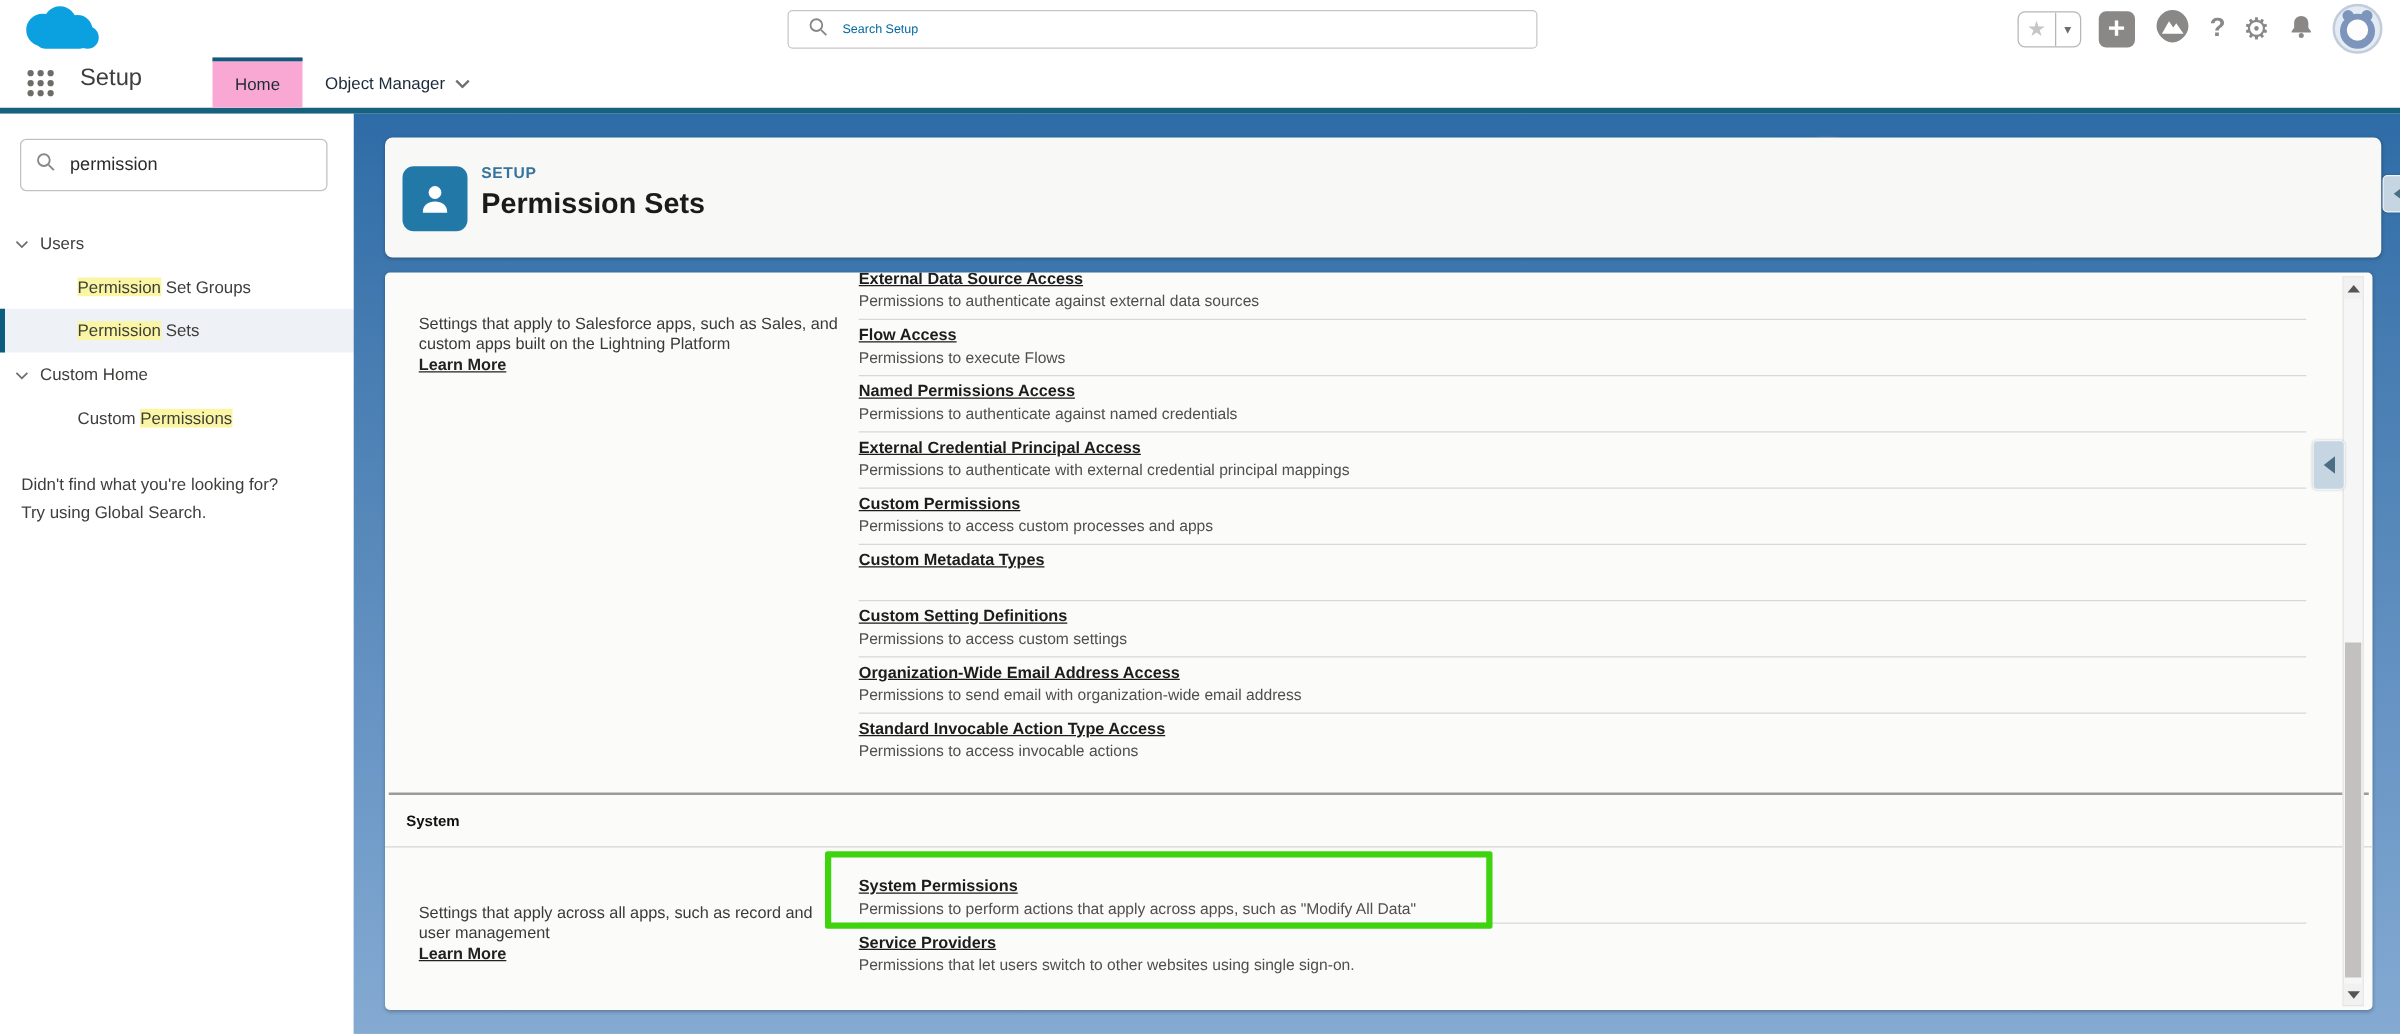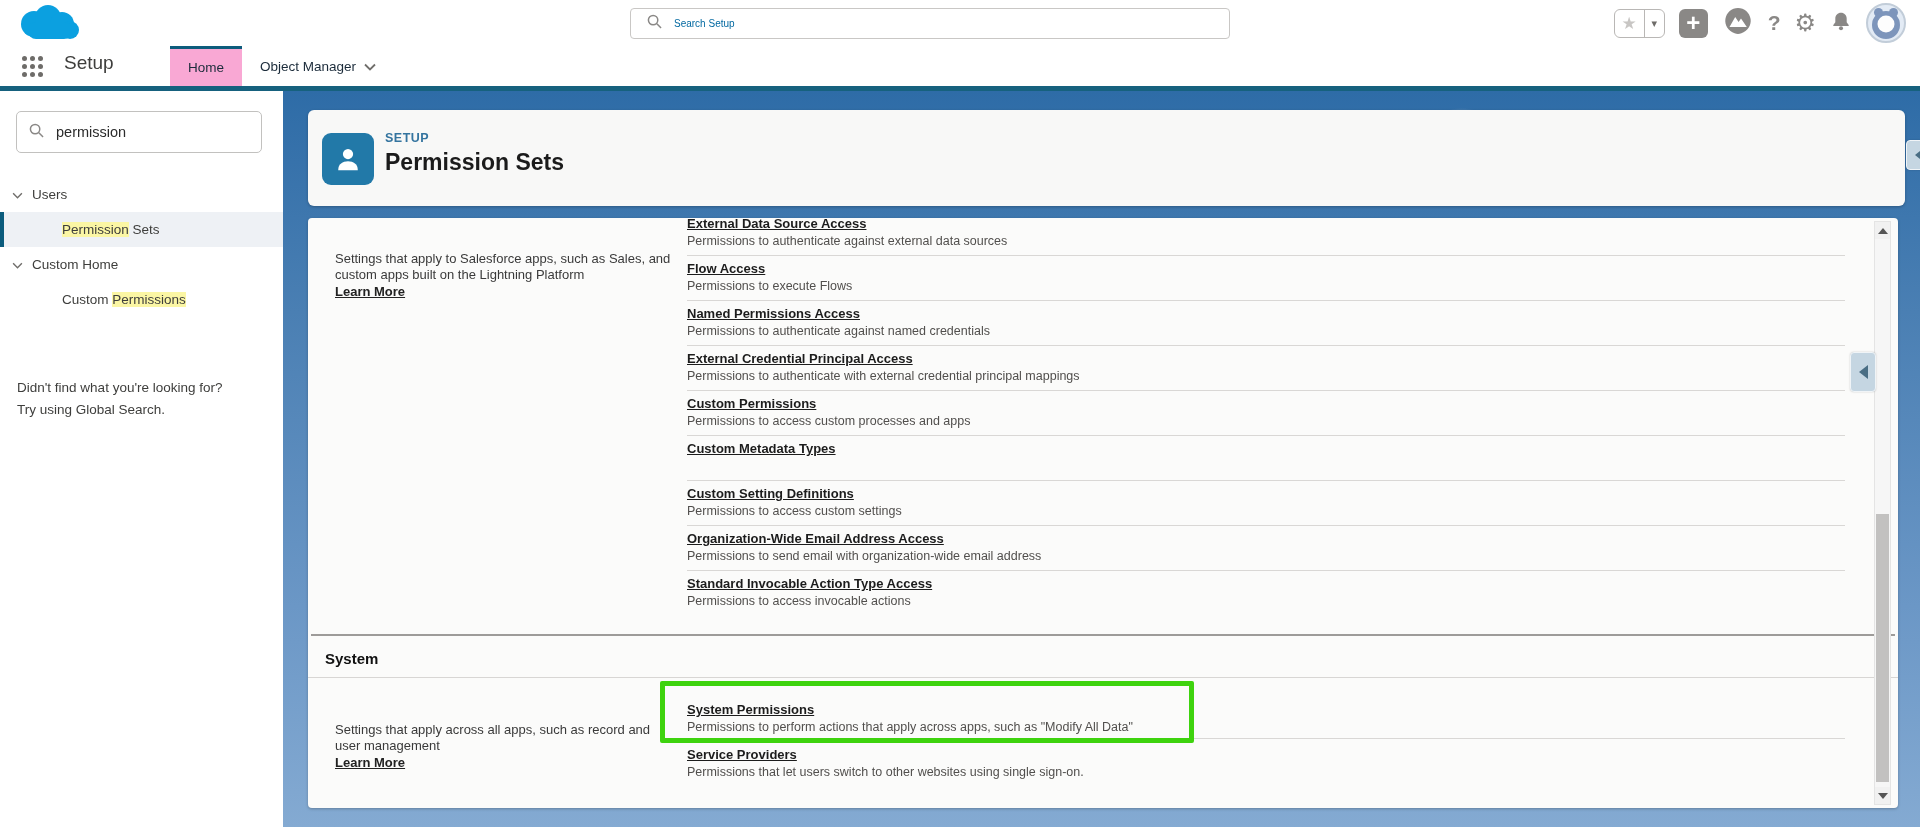--- a/index.html
+++ b/index.html
@@ -93,21 +93,21 @@
   #perm-list-2 { top:476px; }
   .perm-row { height:45px; padding-top:3px; border-bottom:1px solid #d9d7d5; }
   .perm-row:last-child { border-bottom:none; }
   #perm-list-2 .perm-row { padding-top:6px; }
   .perm-title { font-size:13px; font-weight:bold; color:#1c1c1c; text-decoration:underline; line-height:15px; cursor:pointer; display:inline-block; }
   .perm-desc { font-size:12.5px; color:#514f4d; line-height:14px; margin-top:2px; }
 
   .section-divider { position:absolute; left:3px; top:416px; width:1584px; height:2px; background:#9d9b99; }
   .system-header { position:absolute; left:0; top:418px; width:1590px; height:42px;
     border-bottom:1px solid #d8d6d4; }
-  .system-header span { position:absolute; left:17px; top:14px; font-size:15px; font-weight:bold; color:#111; }
+  .system-header span { position:absolute; left:17px; top:14px; font-size:12px; font-weight:bold; color:#111; }
 
   .green-box { position:absolute; left:352px; top:463px; width:534px; height:62px;
     border:5px solid #3ed30e; border-radius:2px; pointer-events:none; }
 
   
   .vscroll { position:absolute; right:7px; top:3px; bottom:3px; width:17px; background:#f6f6f6; border:1px solid #e4e4e4; }
   .vs-btn { position:absolute; left:0; width:15px; height:17px; display:flex; align-items:center; justify-content:center; background:#f1f1f1; }
   .vs-up { top:0; } .vs-down { bottom:0; }
   .tri-up { width:0; height:0; border-left:5px solid transparent; border-right:5px solid transparent; border-bottom:6px solid #555; }
   .tri-down { width:0; height:0; border-left:5px solid transparent; border-right:5px solid transparent; border-top:6px solid #555; }
@@ -217,20 +217,23 @@
       <span class="val">permission</span>
     </div>
 
     <div class="tree" id="tree">
         <div class="tree-row parent">
           <span><svg width="11" height="7" viewBox="0 0 12 8">
               <polyline points="1,1.5 6,6.5 11,1.5" fill="none" stroke="#706e6b" stroke-width="1.6"></polyline>
             </svg></span>
           <span>Users</span>
         </div>
+        <div class="tree-row child">
+          <span><span class="hl">Permission</span><span> Set Groups</span></span>
+        </div>
         <div class="tree-row child selected">
           <span><span class="hl">Permission</span><span> Sets</span></span>
         </div>
         <div class="tree-row parent">
           <span><svg width="11" height="7" viewBox="0 0 12 8">
               <polyline points="1,1.5 6,6.5 11,1.5" fill="none" stroke="#706e6b" stroke-width="1.6"></polyline>
             </svg></span>
           <span>Custom Home</span>
         </div>
         <div class="tree-row child">

